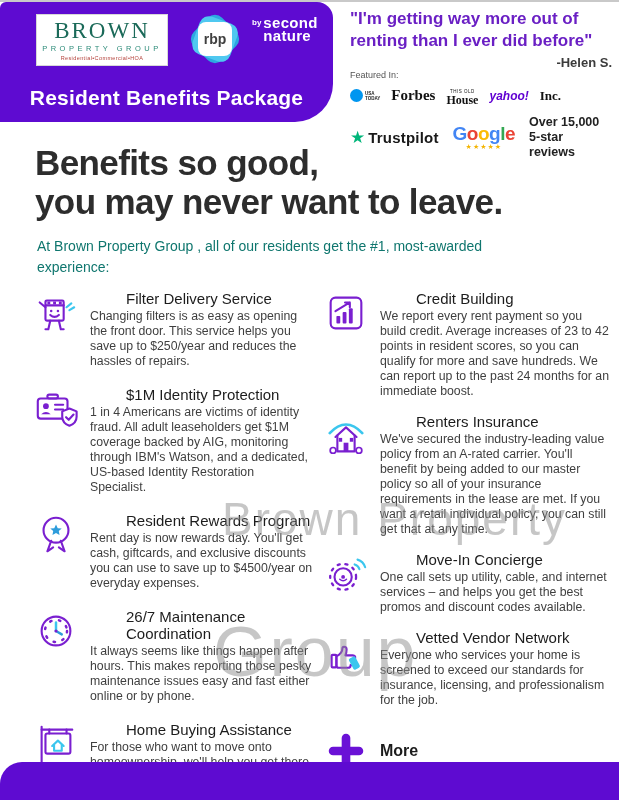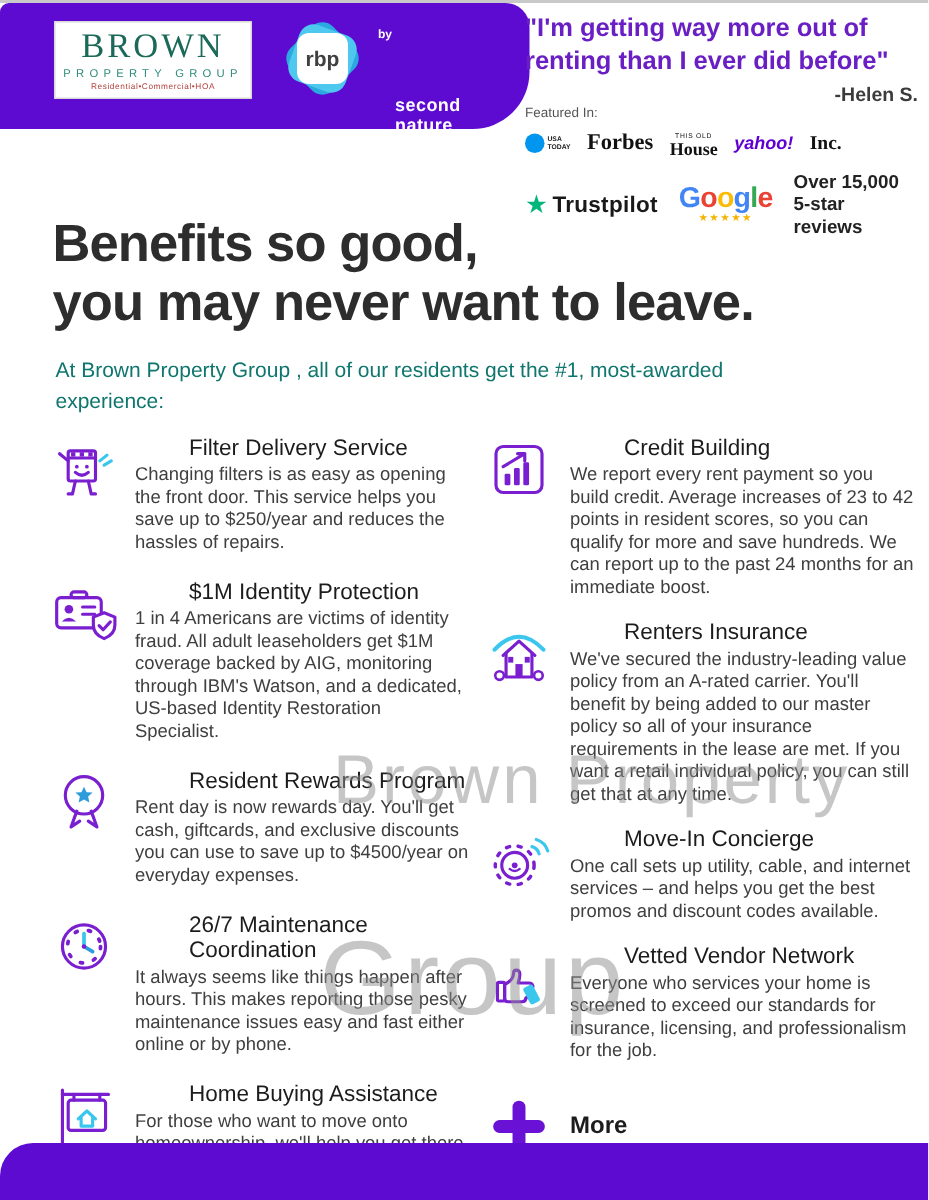--- a/index.html
+++ b/index.html
@@ -1,39 +1,39 @@
 <!DOCTYPE html>
 <html><head>
 <meta charset="utf-8">
 <style>
   html,body{margin:0;padding:0;background:#ffffff;}
   .page{position:relative;width:619px;height:800px;background:#fff;overflow:hidden;
         font-family:"Liberation Sans", sans-serif;color:#222;}
   .top-edge{position:absolute;top:0;left:0;width:100%;height:2px;background:#c9c9c9;}
 
   
-  .header-block{position:absolute;top:2px;left:0;width:333px;height:84px;
-    background:#5E0BD1;border-radius:6px 16px 38px 0;padding-left:20px;}
+  .header-block{position:absolute;top:2px;left:0;width:333px;height:120px;
+    background:#5E0BD1;border-radius:6px 16px 38px 0;}
   .logo-box{position:absolute;top:12px;left:36px;width:132px;height:52px;background:#fff;
     border:1px solid #d8d8d8;text-align:center;box-sizing:border-box;padding-top:4px;}
   .brand-name{font-family:"Liberation Serif", serif;font-size:23px;line-height:23px;
     color:#1B6A59;letter-spacing:2px;}
   .brand-sub{font-size:7.5px;letter-spacing:3.5px;color:#2E8C7A;margin-top:2px;}
   .brand-tag{font-size:5.5px;color:#B3413A;margin-top:2px;letter-spacing:.4px;}
 
   .rbp-badge{position:absolute;top:10px;left:188px;width:54px;height:54px;}
   .rbp-sq{position:absolute;left:7px;top:7px;width:40px;height:40px;border-radius:10px;}
   .rbp-sq.a{background:#2CA8E0;transform:rotate(45deg);}
   .rbp-sq.b{background:#4FC8F0;transform:rotate(20deg);}
   .rbp-core{position:absolute;left:10px;top:10px;width:34px;height:34px;background:#fff;
     border-radius:8px;display:flex;align-items:center;justify-content:center;
     font-weight:bold;font-size:14px;color:#404040;}
   .second-nature{position:absolute;top:14px;left:252px;display:flex;color:#fff;}
   .sn-by{font-size:8px;margin-top:2px;margin-right:2px;font-weight:bold;}
-  .sn-stack{font-weight:bold;font-size:12px;line-height:13px;letter-spacing:.3px;margin-top:48px;}
+  .sn-stack{font-weight:bold;font-size:15px;line-height:13px;letter-spacing:.3px;}
   .banner-title{position:absolute;top:84px;left:0;width:100%;text-align:center;
     color:#fff;font-weight:bold;font-size:21px;letter-spacing:.2px;}
 
   
   .testimonial{position:absolute;top:8px;left:350px;width:262px;}
   .quote{color:#6A1FC4;font-weight:bold;font-size:17px;line-height:22px;}
   .quote-author{text-align:right;font-weight:bold;font-size:13px;color:#3B3B3B;margin-top:3px;}
 
   .featured{position:absolute;top:70px;left:350px;width:262px;}
   .featured-label{font-size:9px;color:#555;}

